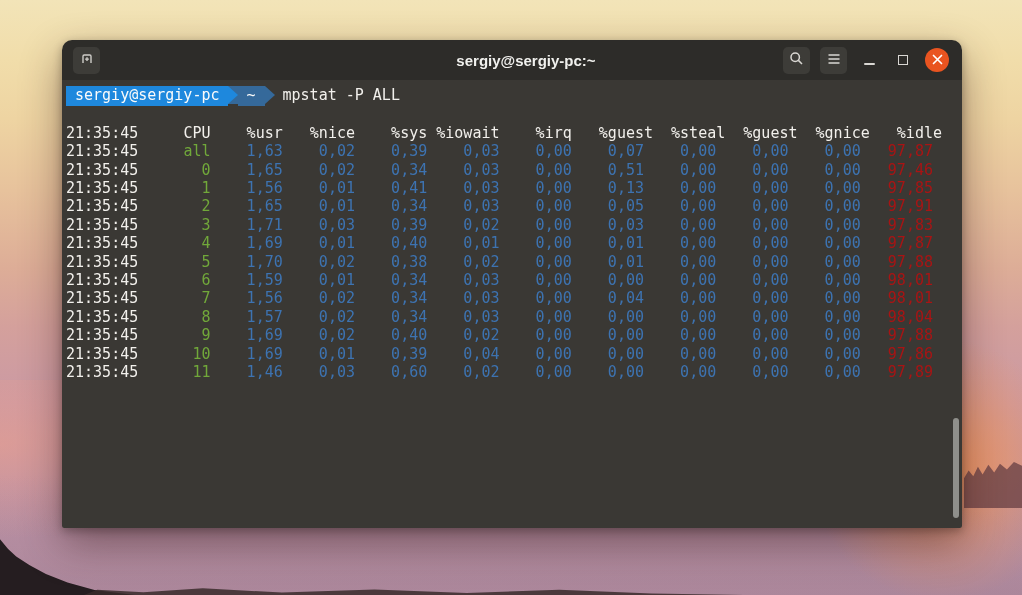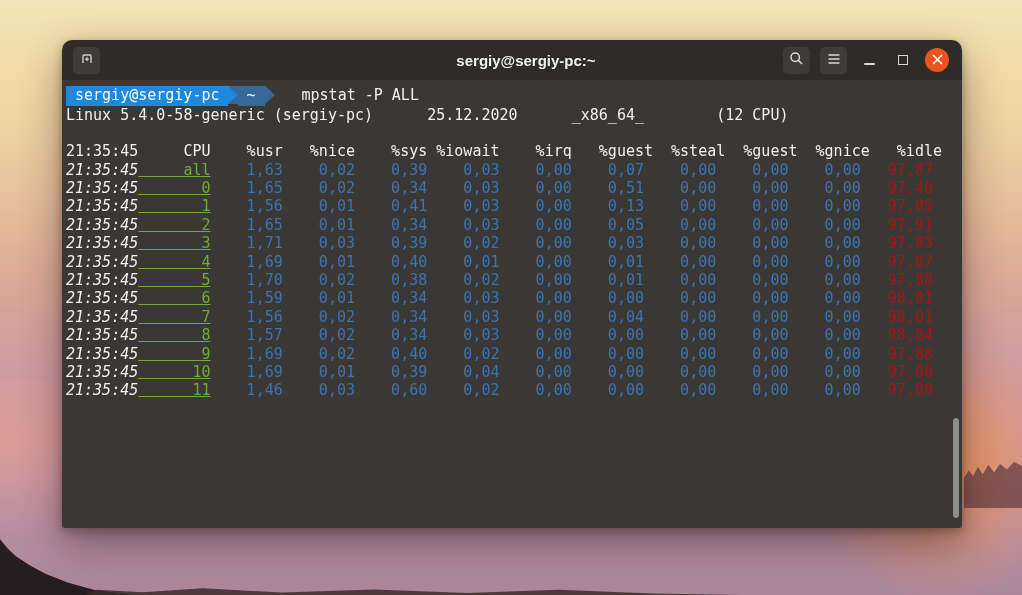--- a/index.html
+++ b/index.html
@@ -46,23 +46,23 @@
   .term-lines{padding:6px 0 0 4px;}
   .line{height:18.4px;line-height:18.4px;white-space:pre;}
   .prompt-line{height:19.5px;line-height:19.5px;}
   .pseg{display:inline-block;height:19.5px;line-height:19.5px;vertical-align:top;color:#fbfbfa;}
   .seg1{background:var(--seg1);padding:0 8px 4px 9px;}
   .seg2{background:var(--seg2);padding:0 9px;}
   .parrow{display:inline-block;width:0;height:0;vertical-align:top;
     border-top:9.75px solid transparent;border-bottom:9.75px solid transparent;}
   .pa1{border-left:10px solid var(--seg1);background:var(--seg2);}
   .pa2{border-left:10px solid var(--seg2);background:transparent;}
-  .cmd{margin-left:27px;color:var(--fg);}
-  .cell-time{color:var(--fg);font-style:italic;}
-  .cell-cpu{color:var(--green);text-decoration:underline;}
+  .cmd{margin-left:8px;color:var(--fg);}
+  .cell-time{color:var(--fg);}
+  .cell-cpu{color:var(--green);}
   .cell-val{color:var(--blue);}
   .cell-idle{color:var(--red);}
   .cursor{display:inline-block;width:9px;height:15px;border:1.5px solid #e8e6e2;margin-left:12px;vertical-align:-2px;}
   .scroll-thumb{position:absolute;right:3px;top:338px;width:6px;height:100px;border-radius:3px;background:var(--scroll);}
 </style>
 </head>
 <body>
 
 <div class="wallpaper">
   <div class="wp-glow"></div>
@@ -114,21 +114,20 @@
             <path d="M1.5 1.5 L9.5 9.5 M9.5 1.5 L1.5 9.5"></path>
           </svg>
         </span>
       </div>
     </div>
   </div>
 
   <div class="terminal">
     <div class="term-lines">
       <div class="line prompt-line"><span class="pseg seg1">sergiy@sergiy-pc</span><span class="parrow pa1"></span><span class="pseg seg2">~</span><span class="parrow pa2"></span><span class="cmd">mpstat -P ALL</span></div>
-      <div class="line" id="linux-line">Linux 5.4.0-58-generic (sergiy-pc)      25.12.2020      _x86_64_        (12 CPU)</div>
       <div class="line"> </div>
       <div class="line" id="stats-header">21:35:45     CPU    %usr   %nice    %sys %iowait    %irq   %guest  %steal  %guest  %gnice   %idle</div>
       <div id="stats-rows">
           <div class="line"><span class="cell-time">21:35:45</span><span class="cell-cpu">     all</span><span class="cell-val">    1,63</span><span class="cell-val">    0,02</span><span class="cell-val">    0,39</span><span class="cell-val">    0,03</span><span class="cell-val">    0,00</span><span class="cell-val">    0,07</span><span class="cell-val">    0,00</span><span class="cell-val">    0,00</span><span class="cell-val">    0,00</span><span class="cell-idle">   97,87</span></div>
           <div class="line"><span class="cell-time">21:35:45</span><span class="cell-cpu">       0</span><span class="cell-val">    1,65</span><span class="cell-val">    0,02</span><span class="cell-val">    0,34</span><span class="cell-val">    0,03</span><span class="cell-val">    0,00</span><span class="cell-val">    0,51</span><span class="cell-val">    0,00</span><span class="cell-val">    0,00</span><span class="cell-val">    0,00</span><span class="cell-idle">   97,46</span></div>
           <div class="line"><span class="cell-time">21:35:45</span><span class="cell-cpu">       1</span><span class="cell-val">    1,56</span><span class="cell-val">    0,01</span><span class="cell-val">    0,41</span><span class="cell-val">    0,03</span><span class="cell-val">    0,00</span><span class="cell-val">    0,13</span><span class="cell-val">    0,00</span><span class="cell-val">    0,00</span><span class="cell-val">    0,00</span><span class="cell-idle">   97,85</span></div>
           <div class="line"><span class="cell-time">21:35:45</span><span class="cell-cpu">       2</span><span class="cell-val">    1,65</span><span class="cell-val">    0,01</span><span class="cell-val">    0,34</span><span class="cell-val">    0,03</span><span class="cell-val">    0,00</span><span class="cell-val">    0,05</span><span class="cell-val">    0,00</span><span class="cell-val">    0,00</span><span class="cell-val">    0,00</span><span class="cell-idle">   97,91</span></div>
           <div class="line"><span class="cell-time">21:35:45</span><span class="cell-cpu">       3</span><span class="cell-val">    1,71</span><span class="cell-val">    0,03</span><span class="cell-val">    0,39</span><span class="cell-val">    0,02</span><span class="cell-val">    0,00</span><span class="cell-val">    0,03</span><span class="cell-val">    0,00</span><span class="cell-val">    0,00</span><span class="cell-val">    0,00</span><span class="cell-idle">   97,83</span></div>
           <div class="line"><span class="cell-time">21:35:45</span><span class="cell-cpu">       4</span><span class="cell-val">    1,69</span><span class="cell-val">    0,01</span><span class="cell-val">    0,40</span><span class="cell-val">    0,01</span><span class="cell-val">    0,00</span><span class="cell-val">    0,01</span><span class="cell-val">    0,00</span><span class="cell-val">    0,00</span><span class="cell-val">    0,00</span><span class="cell-idle">   97,87</span></div>
           <div class="line"><span class="cell-time">21:35:45</span><span class="cell-cpu">       5</span><span class="cell-val">    1,70</span><span class="cell-val">    0,02</span><span class="cell-val">    0,38</span><span class="cell-val">    0,02</span><span class="cell-val">    0,00</span><span class="cell-val">    0,01</span><span class="cell-val">    0,00</span><span class="cell-val">    0,00</span><span class="cell-val">    0,00</span><span class="cell-idle">   97,88</span></div>

